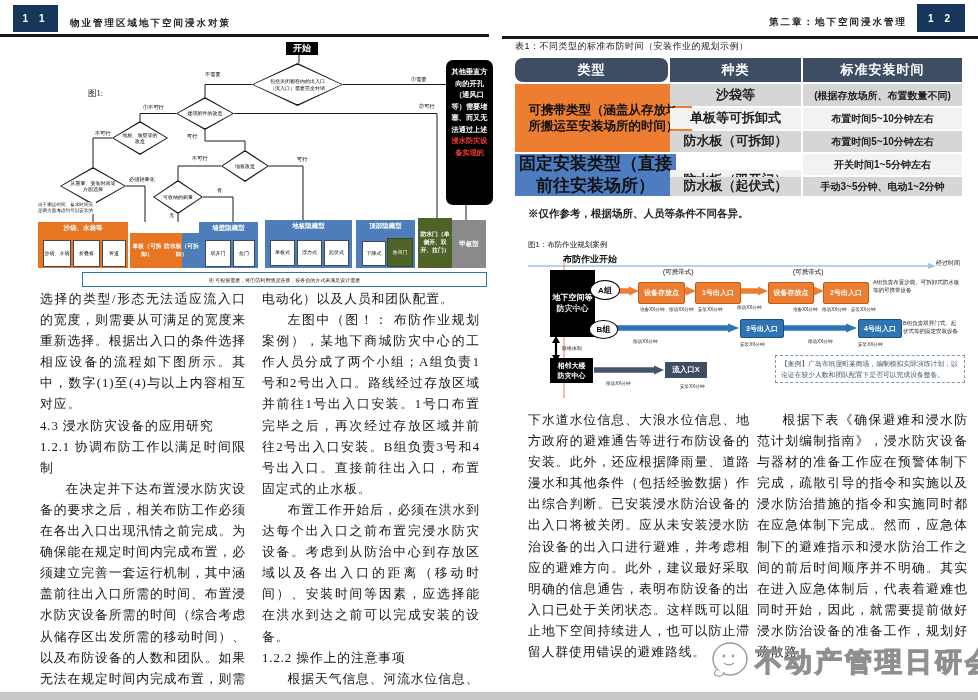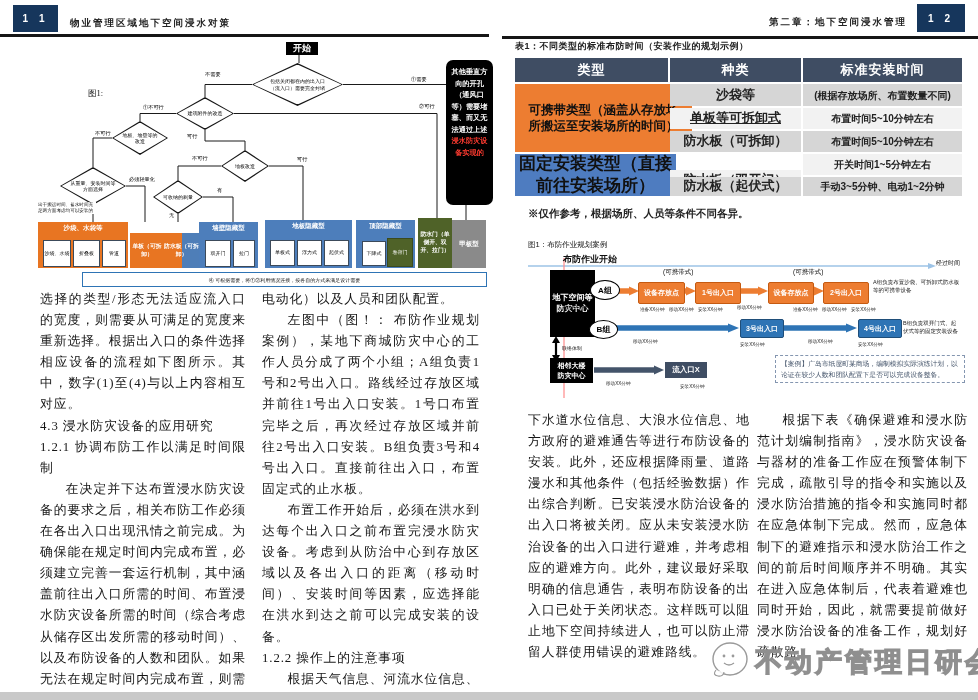--- a/index.html
+++ b/index.html
@@ -51,21 +51,21 @@
   .tc{position:absolute;display:flex;align-items:center;justify-content:center;text-align:center;
       z-index:3;line-height:1.3;}
   .tc.hdr{background:#3F4D63;color:#fff;font-weight:bold;font-size:13px;letter-spacing:1px;}
   .tc.g1{background:#ED7D31;color:#111;font-weight:bold;font-size:12.5px;}
   .tc.g2{background:#4E7CC0;color:#111;font-weight:bold;font-size:17px;}
   .tc.kind{font-weight:bold;font-size:13px;color:#222;}
   .tc.time{font-size:10px;color:#222;font-weight:bold;}
   .tc.shade{background:#D6D6D6;}
   .tc.lite{background:#F2F2F2;}
   .tbl-note{position:absolute;font-size:10.5px;font-weight:bold;color:#222;z-index:3;}
-  .tbl-cap{position:absolute;font-size:9px;color:#222;z-index:3;letter-spacing:0.5px;font-weight:bold;}
+  .tbl-cap{position:absolute;font-size:9px;color:#222;z-index:3;letter-spacing:0.5px;}
 
   
   .dbox{position:absolute;display:flex;align-items:center;justify-content:center;color:#fff;
         font-weight:bold;text-align:center;z-index:3;line-height:1.3;}
   .dbox.blackb{background:#000;font-size:8px;flex-direction:column;}
   .dbox.orangeb{background:#ED7D31;border:1px solid #C55A11;font-size:7px;border-radius:2px;}
   .dbox.blueb{background:#2E74B5;border:1px solid #1F4E79;font-size:7px;border-radius:2px;}
   .dbox.slateb{background:#3F4D63;font-size:7.5px;}
   .ellipse{position:absolute;background:#fff;border:1.5px solid #000;border-radius:50%;
            display:flex;align-items:center;justify-content:center;font-size:8px;font-weight:bold;
@@ -208,29 +208,29 @@
   </div>
   <div class="col" style="left:262px;top:289px;width:218px;">
     <p class="noind">电动化）以及人员和团队配置。</p>
     <p class="ind">左图中（图！： 布防作业规划案例），某地下商城防灾中心的工作人员分成了两个小组；A组负责1号和2号出入口。路线经过存放区域并前往1号出入口安装。1号口布置完毕之后，再次经过存放区域并前往2号出入口安装。B组负责3号和4号出入口。直接前往出入口，布置固定式的止水板。</p>
     <p class="ind">布置工作开始后，必须在洪水到达每个出入口之前布置完浸水防灾设备。考虑到从防治中心到存放区域以及各出入口的距离（移动时间）、安装时间等因素，应选择能在洪水到达之前可以完成安装的设备。</p>
     <p class="noind">1.2.2 操作上的注意事项</p>
     <p class="ind">根据天气信息、河流水位信息、</p>
   </div>
 
   <div class="tbl-cap" style="left:515px;top:40px;">表1：不同类型的标准布防时间（安装作业的规划示例）</div>
-  <div class="tc hdr" style="left:515px;top:58px;width:153px;height:24px;">类型</div>
+  <div class="tc hdr" style="left:515px;top:58px;width:153px;height:24px;border-radius:8px;">类型</div>
   <div class="tc hdr" style="left:670px;top:58px;width:131px;height:24px;">种类</div>
   <div class="tc hdr" style="left:803px;top:58px;width:159px;height:24px;">标准安装时间</div>
 
   <div class="tc g1" style="left:515px;top:84px;width:153px;height:68px;padding:0 12px;">可携带类型（涵盖从存放场所搬运至安装场所的时间）</div>
   <div class="tc g2" style="left:515px;top:154px;width:153px;height:42px;padding:0 4px;">固定安装类型（直接前往安装场所）</div>
 
   <div class="tc kind shade" style="left:670px;top:84px;width:131px;height:22px;">沙袋等</div>
-  <div class="tc kind lite" style="left:670px;top:108px;width:131px;height:21px;text-decoration:underline;">单板等可拆卸式</div>
+  <div class="tc kind lite" style="left:670px;top:108px;width:131px;height:21px;">单板等可拆卸式</div>
   <div class="tc kind shade" style="left:670px;top:131px;width:131px;height:21px;">防水板（可拆卸）</div>
   <div class="tc kind lite" style="left:670px;top:170px;width:131px;height:21px;">防水板（双开门）</div>
   <div class="tc kind shade" style="left:670px;top:177px;width:131px;height:19px;">防水板（起伏式）</div>
 
   <div class="tc time shade" style="left:803px;top:84px;width:159px;height:22px;">(根据存放场所、布置数量不同)</div>
   <div class="tc time lite" style="left:803px;top:108px;width:159px;height:21px;">布置时间5~10分钟左右</div>
   <div class="tc time shade" style="left:803px;top:131px;width:159px;height:21px;">布置时间5~10分钟左右</div>
   <div class="tc time lite" style="left:803px;top:154px;width:159px;height:21px;">开关时间1~5分钟左右</div>
   <div class="tc time shade" style="left:803px;top:177px;width:159px;height:19px;">手动3~5分钟、电动1~2分钟</div>
 

